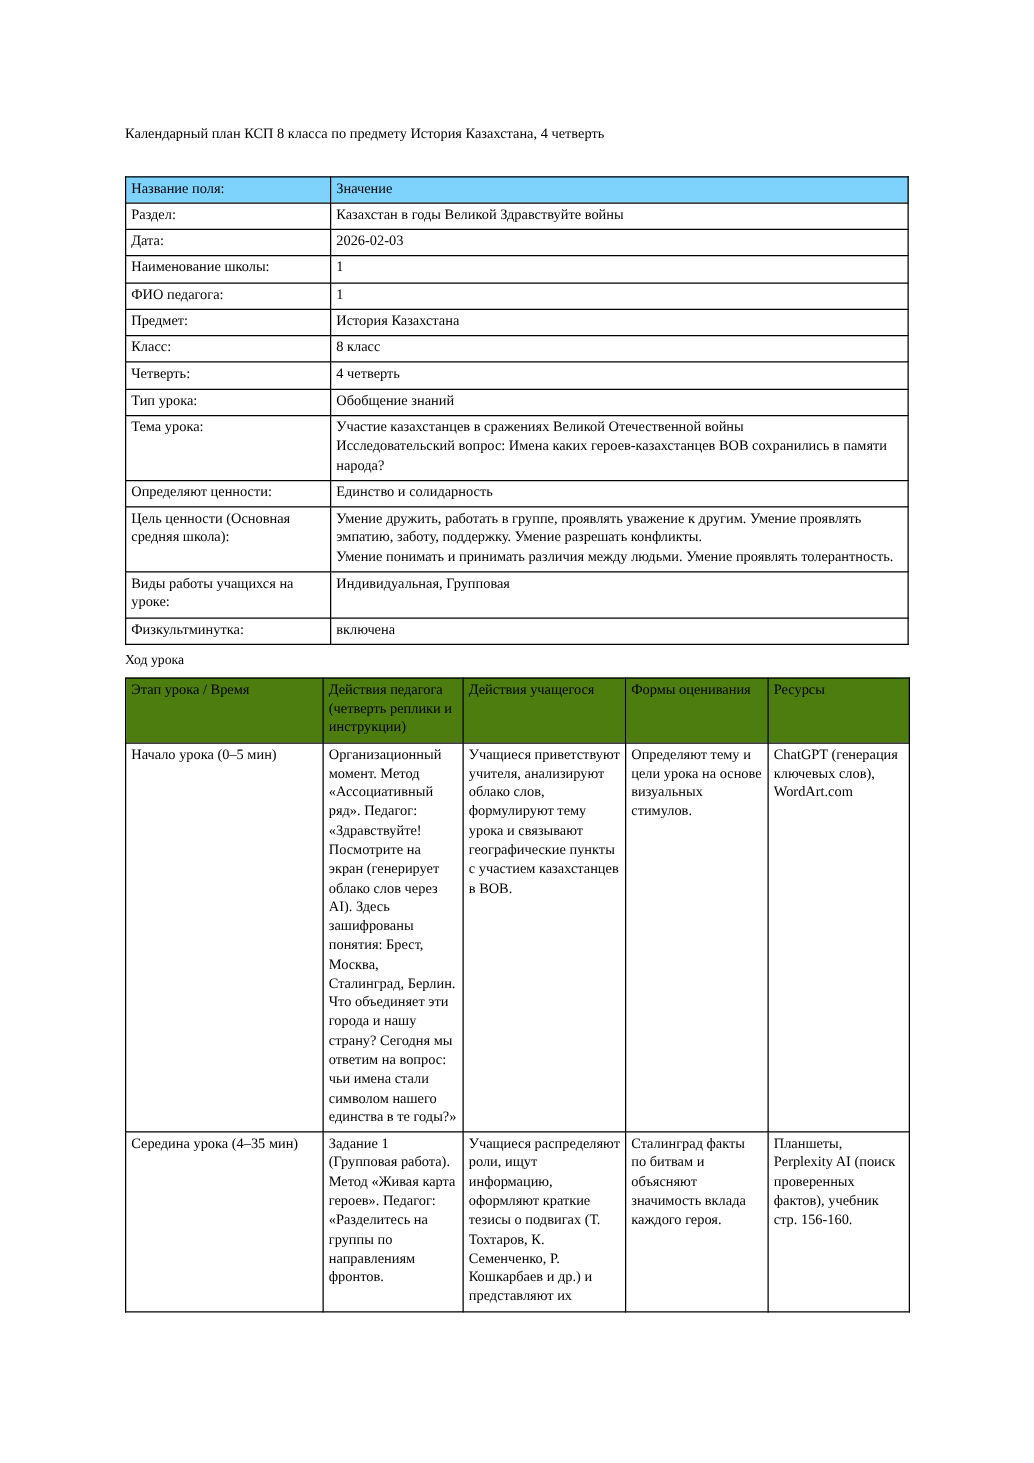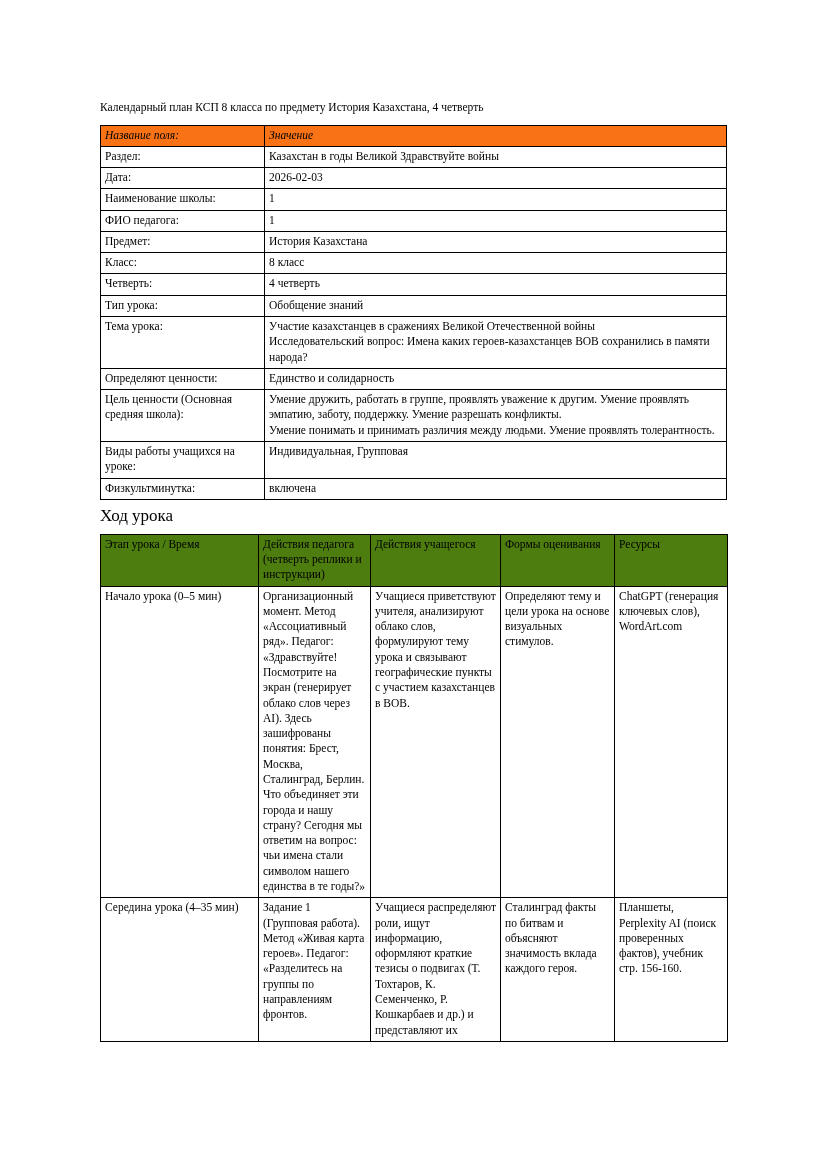--- a/index.html
+++ b/index.html
@@ -16,21 +16,21 @@
   .page {
     position: relative;
     width: 827px;
     height: 1170px;
     box-sizing: border-box;
     padding: 100px 100px 0 100px;
   }
   .doc-title {
     font-size: 11.5px;
     line-height: 1.35;
-    margin-bottom: 9px;
+    margin-bottom: 25px;
     white-space: nowrap;
   }
   table {
     border-collapse: collapse;
     width: 627px;
     table-layout: fixed;
   }
   td, th {
     border: 1px solid #000000;
     vertical-align: top;
@@ -38,25 +38,24 @@
     font-size: 11.5px;
     line-height: 1.33;
     font-weight: normal;
     text-align: left;
   }
   
   .info-table td.k {
     width: 155px;
   }
   .info-table tr.header td {
-    background: #f97316;
-    font-style: italic;
+    background: #7dd3fc;
   }
   .mid-label {
-    font-size: 17px;
+    font-size: 11px;
     line-height: 1.35;
     margin: 5px 0 6px 0;
   }
   
   .flow-table col.c1 { width: 158px; }
   .flow-table col.c2 { width: 112px; }
   .flow-table col.c3 { width: 130px; }
   .flow-table col.c4 { width: 114px; }
   .flow-table col.c5 { width: 113px; }
   .flow-table thead td {

